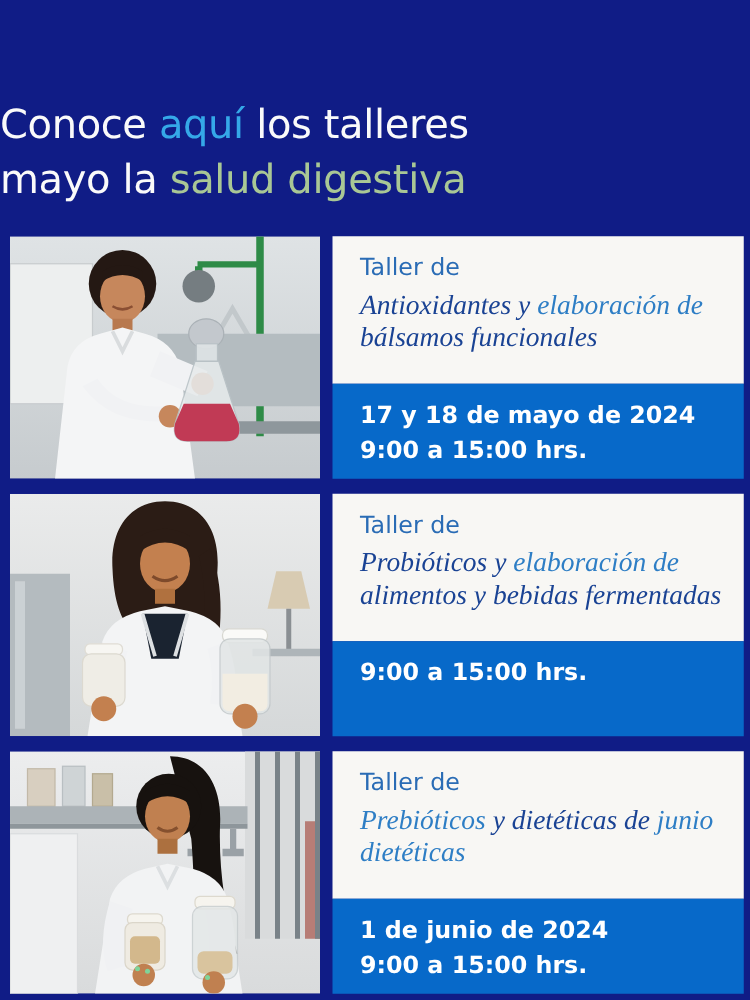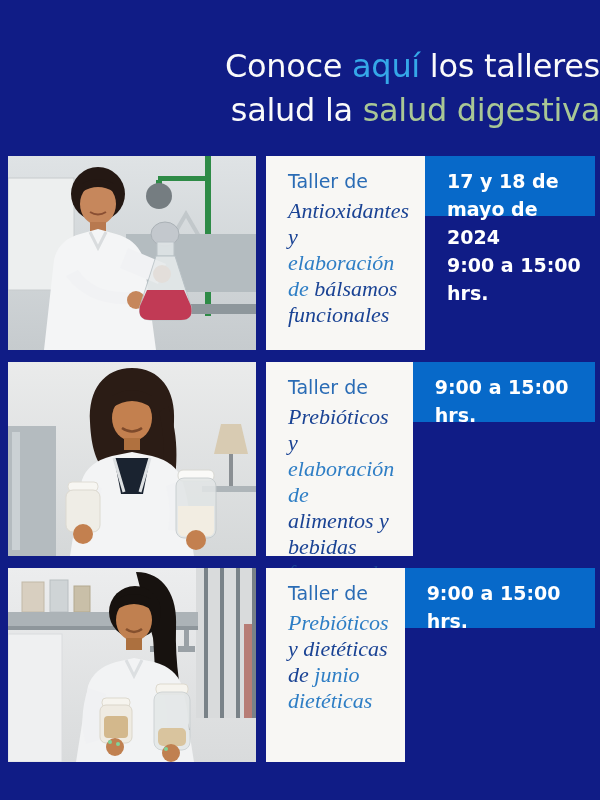--- a/index.html
+++ b/index.html
@@ -5,59 +5,59 @@
   * { margin:0; padding:0; box-sizing:border-box; }
   html,body { width:600px; height:800px; }
   body {
     background: var(--background, #101C86);
     font-family: "DejaVu Sans", "Liberation Sans", sans-serif;
     overflow: hidden;
   }
   .poster { width:600px; height:800px; position:relative; }
 
   
-  .header { padding-top:44px; text-align:right; }
+  .header { padding-top:77px; text-align:left; }
   .title-line {
     font-size:32px; line-height:44px; font-weight:400; letter-spacing:-0.3px;
     color: var(--header-white, #FAFAFA);
   }
   .tone-white      { color: var(--header-white, #FAFAFA); }
   .tone-light-blue { color: var(--accent-light-blue, #35A8E8); }
   .tone-green      { color: var(--accent-green, #A9C795); margin-top: 12px; }
 
   
   .sections { margin-top:24px; padding:0 5px 0 8px;
               display:flex; flex-direction:column; gap:12px; }
   .section  { display:flex; gap:10px; height:194px; }
   .photo    { width:248px; height:194px; flex:none; overflow:hidden; }
   .photo svg{ display:block; width:248px; height:194px; }
 
-  .card     { flex:1; display:flex; flex-direction:row; min-width:0;border-radius:14px; }
+  .card     { flex:1; display:flex; flex-direction:column; min-width:0;border-radius:14px; }
   .card-top { background: var(--card-bg, #F8F7F4); flex:1; padding:13px 16px 0 22px; }
   .card-label { font-size:19px; line-height:24px; margin-bottom:5px;
                 color: var(--label-blue, #2A6CB5); }
   .card-title { font-family:"Liberation Serif", "DejaVu Serif", serif;
                 font-style:italic; font-weight:normal;
                 font-size:22px; line-height:26px; letter-spacing:0; }
   .tone-dark  { color: var(--title-dark-blue, #1A4394); }
   .tone-light { color: var(--title-light-blue, #2E7EC5); }
 
-  .card-bar { background: var(--date-bar-blue, #0769C9); height:60px;
+  .card-bar { background: var(--date-bar-blue, #0769C9); height:76px;
               padding:11px 14px 0 22px;
               color: var(--date-text-white, #FFFFFF);
               font-weight:bold; font-size:19px; line-height:28px; }
 </style>
 </head>
 <body>
 
 <div class="poster">
 
   <header class="header">
     <div class="title-line"><span class="tone-white">Conoce </span><span class="tone-light-blue">aquí</span><span class="tone-white"> los talleres</span></div>
-    <div class="title-line"><span class="tone-white">salud la </span><span class="tone-green">salud digestiva</span></div>
+    <div class="title-line"><span class="tone-white">mayo la </span><span class="tone-green">salud digestiva</span></div>
   </header>
 
   <main class="sections">
 
     <section class="section">
       <div class="photo">
         <svg viewBox="0 0 248 194">
           <defs>
             <linearGradient id="wall1" x1="0" y1="0" x2="0" y2="1">
               <stop offset="0" stop-color="#DFE3E5"></stop>
@@ -147,21 +147,21 @@
             <rect x="170" y="108" width="36" height="11" rx="5" fill="#FAFAF8" stroke="#D8D8D2"></rect>
             <rect x="168" y="116" width="40" height="60" rx="8" fill="#E2E6E6" opacity="0.85" stroke="#C2C8CA"></rect>
             <path d="M170,144 H206 V168 Q206,174 200,174 H176 Q170,174 170,168 Z" fill="#F2EDE2"></path>
             <circle cx="188" cy="178" r="10" fill="#C3804F"></circle>
           </g>
         </svg>
       </div>
       <div class="card">
         <div class="card-top">
           <div class="card-label">Taller de</div>
-          <h2 class="card-title"><span class="tone-dark">Prebióticos y </span><span class="tone-light">elaboración de </span><span class="tone-dark">alimentos y bebidas fermentadas</span></h2>
+          <h2 class="card-title"><span class="tone-dark">Probióticos y </span><span class="tone-light">elaboración de </span><span class="tone-dark">alimentos y bebidas fermentadas</span></h2>
         </div>
         <div class="card-bar">
           <div>9:00 a 15:00 hrs.</div>
         </div>
       </div>
     </section>
 
     <section class="section">
       <div class="photo">
         <svg viewBox="0 0 248 194">
@@ -222,19 +222,20 @@
             <circle cx="158" cy="181" r="2" fill="#7FD49A"></circle>
           </g>
         </svg>
       </div>
       <div class="card">
         <div class="card-top">
           <div class="card-label">Taller de</div>
           <h2 class="card-title"><span class="tone-light">Prebióticos </span><span class="tone-dark">y dietéticas de </span><span class="tone-light">junio dietéticas</span></h2>
         </div>
         <div class="card-bar">
+          <div>1 de junio de 2024</div>
           <div>9:00 a 15:00 hrs.</div>
         </div>
       </div>
     </section>
 
   </main>
 </div>
 
 </body></html>

